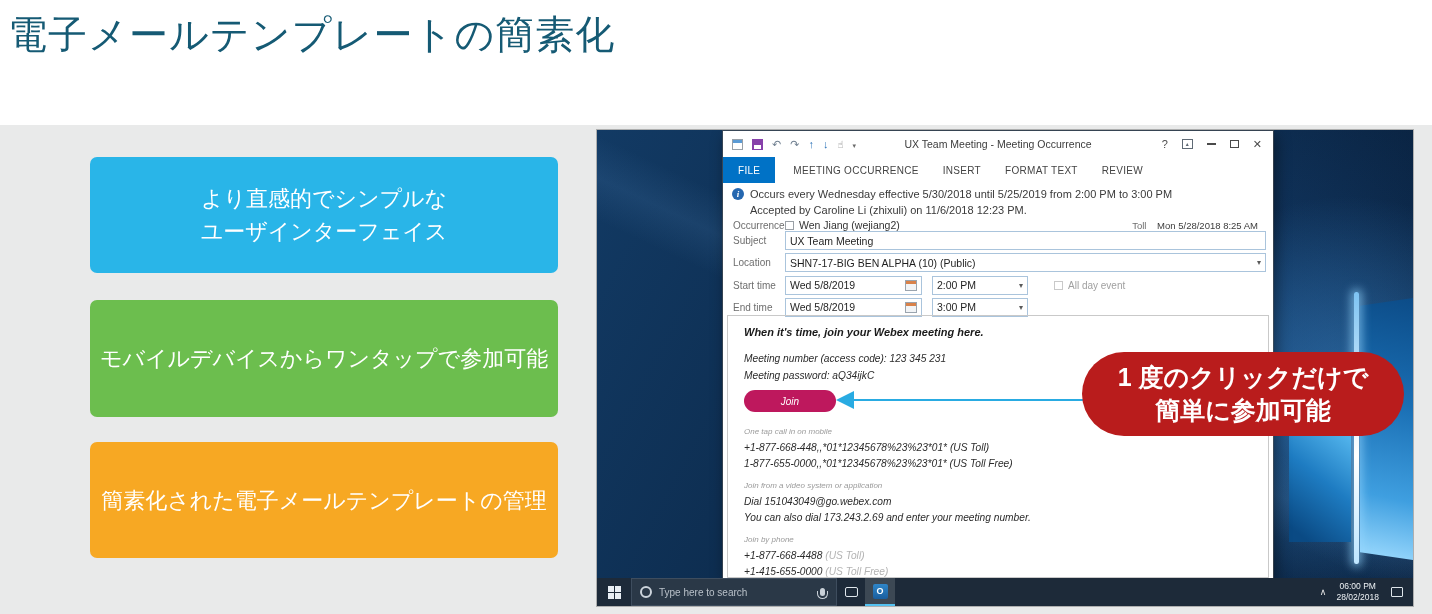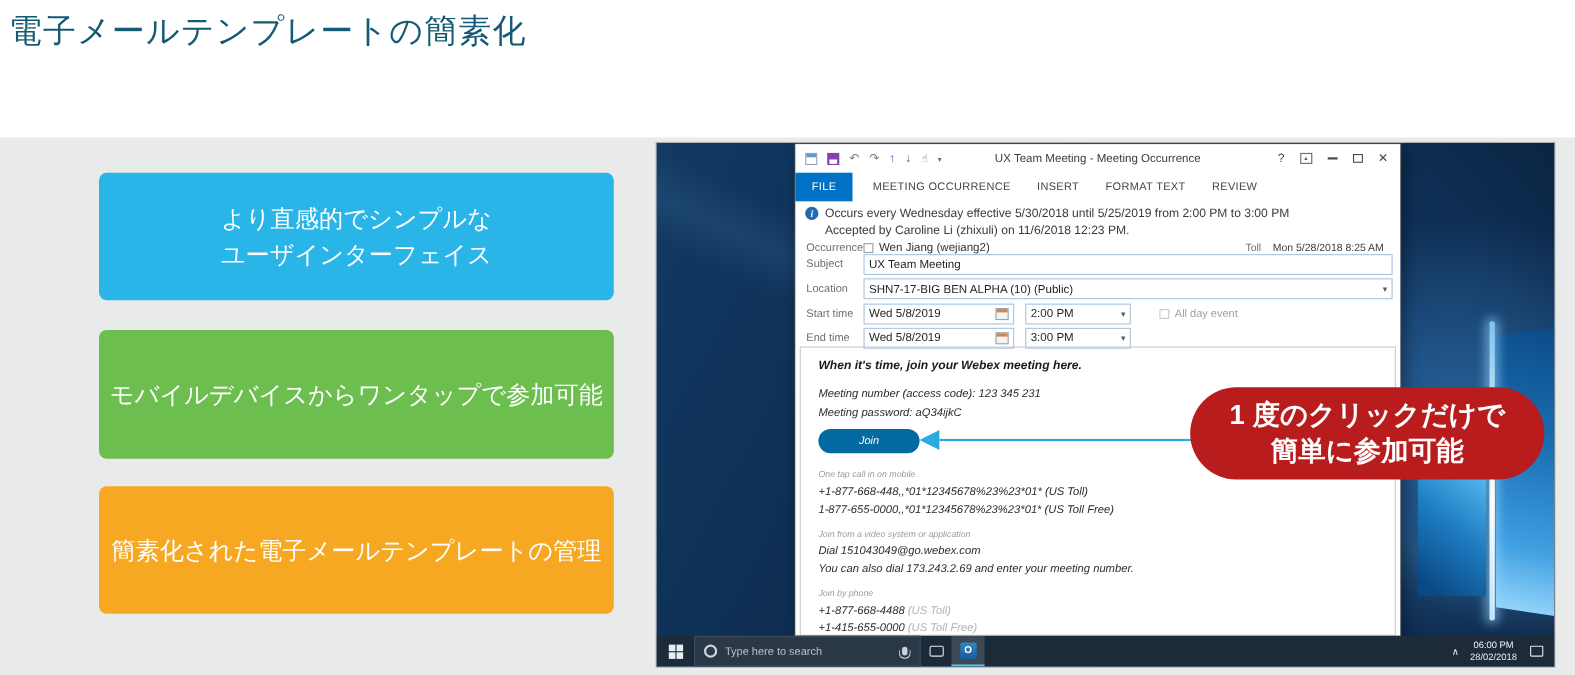--- a/index.html
+++ b/index.html
@@ -1,21 +1,21 @@
 <!DOCTYPE html>
 <html><head>
 <meta charset="utf-8">
 <style>
   * { margin:0; padding:0; box-sizing:border-box; }
   html,body { background:#fff; }
   #root { position:relative; width:1432px; height:614px; background:#fff; overflow:hidden;
           font-family:"Liberation Sans","DejaVu Sans",sans-serif; }
 
   
-  .slide-title { position:absolute; left:8px; top:8px; font-size:30px; font-weight:400;
+  .slide-title { position:absolute; left:8px; top:8px; font-size:39px; font-weight:400;
                  color:#155A74; letter-spacing:1px; white-space:nowrap; }
   .panel { position:absolute; left:0; right:0; top:125px; bottom:0; background:#E9EAEA; }
 
   .bullet-box { position:absolute; left:90px; width:468px; border-radius:7px;
                 display:flex; align-items:center; justify-content:center; text-align:center;
                 color:#fff; font-size:22px; line-height:1.5; white-space:pre-line; }
   .box-cyan   { top:32px;  height:116px; background:#29B5E8; }
   .box-green  { top:175px; height:117px; background:#6CBE4E; }
   .box-orange { top:317px; height:116px; background:#F7A823; }
 
@@ -85,21 +85,21 @@
   .sent .s1 { color:#6e6e6e; margin-right:8px; }
   .sent .s2 { color:#3c3c3c; }
   .allday { display:flex; align-items:center; margin-left:26px; color:#a0a0a0; font-size:10px; }
   .allday .chk { border-color:#c9c9c9; }
 
   .olbody { position:absolute; left:4px; right:4px; top:184px; bottom:0; border:1px solid #c9c9c9;
             padding:10px 0 0 16px; overflow:hidden;font-style:italic; }
   .b-head { font-size:11px; font-weight:bold; color:#1a1a1a; line-height:13px; }
   .b-line { font-size:10.2px; color:#2b2b2b; line-height:13px; }
   .b-small { font-size:8px; color:#9b9b9b; line-height:10px; }
-  .join-btn { margin-top:8px; width:92px; height:22px; border-radius:11px; background:#0369a1; color:#fff;
+  .join-btn { margin-top:8px; width:92px; height:22px; border-radius:11px; background:#be185d; color:#fff;
               font-size:10px; display:flex; align-items:center; justify-content:center; }
   .qual { color:#b3b3b3; }
 
   
   .callout { position:absolute; left:1082px; top:227px; width:322px; height:84px; border-radius:42px;
              background:#b91c1c; z-index:6; display:flex; align-items:center; justify-content:center;
              text-align:center; color:#fff; font-size:25px; font-weight:bold; line-height:1.32; white-space:pre-line; }
   .arrow-line { position:absolute; left:854px; top:274px; width:230px; height:2px; background:#29ABE2; z-index:5; }
   .arrow-head { position:absolute; left:836px; top:266px; width:0; height:0; z-index:5;
              border-top:9px solid transparent; border-bottom:9px solid transparent; border-right:18px solid #29ABE2; }

